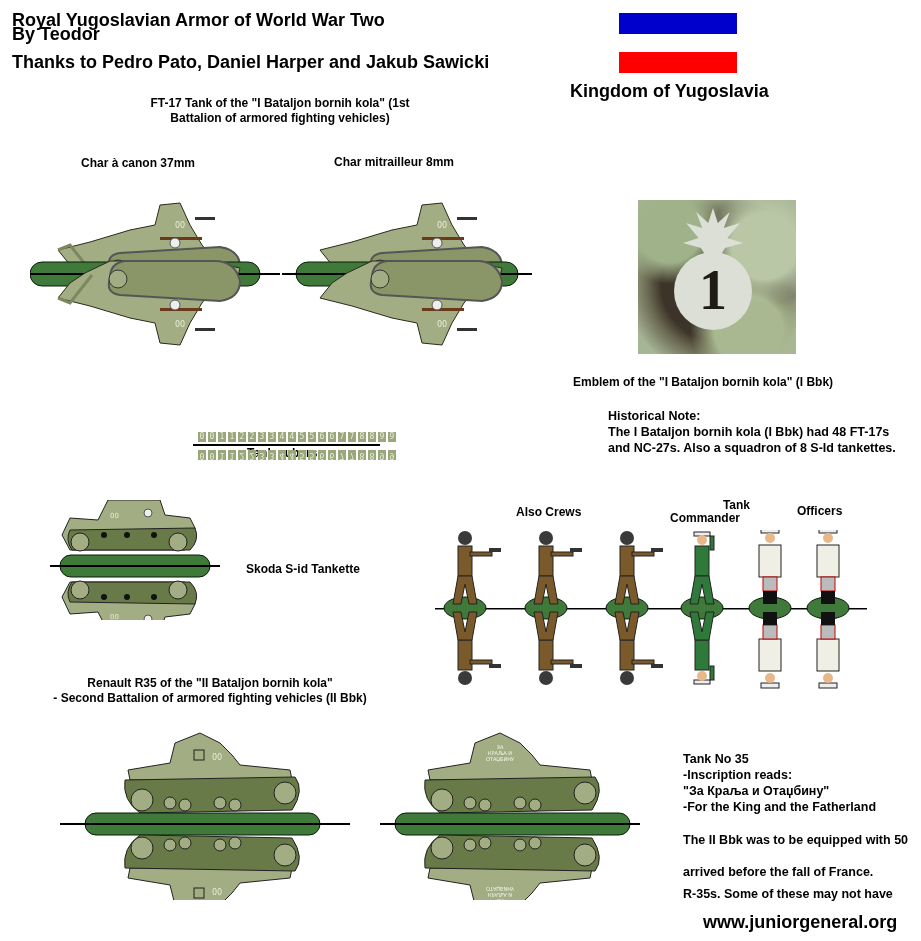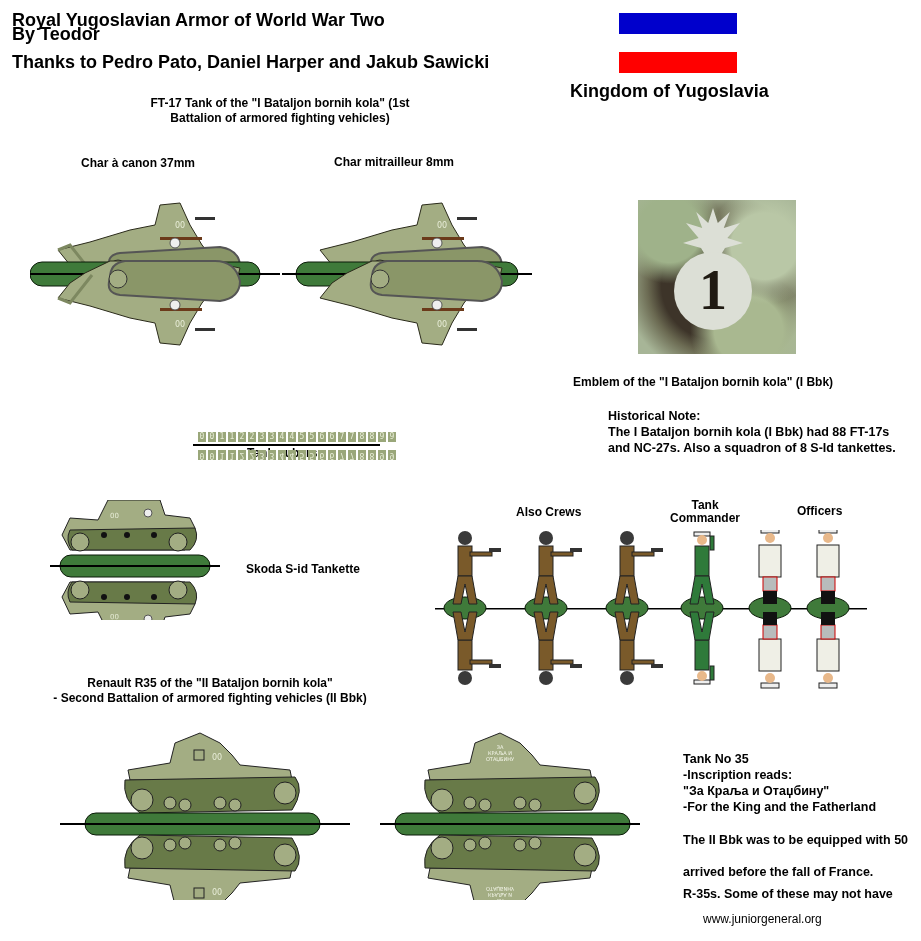--- a/index.html
+++ b/index.html
@@ -4,21 +4,21 @@
 <style>
   html, body { margin:0; padding:0; background:#ffffff; }
   body { width:921px; height:941px; position:relative; overflow:hidden;
          font-family:"Liberation Sans", sans-serif; color:#000; }
   .abs { position:absolute; }
   .title { font-weight:bold; font-size:18px; line-height:21px; white-space:nowrap; }
   .lbl { font-weight:bold; font-size:12px; line-height:15px; white-space:nowrap; }
   .lbl-c { text-align:center; }
   .note { font-weight:bold; font-size:12.5px; line-height:16px; white-space:nowrap;padding-left:39px; }
   .kingdom { font-weight:bold; font-size:18px; }
-  .url { font-weight:normal; font-size:12px; }
+  .url { font-weight:bold; font-size:18px; }
   .flag-stripe { position:absolute; }
   .hline { position:absolute; height:2px; background:#000; }
   .numstrip { display:flex; gap:2px; }
   .num { width:8px; height:10px; background:#9aa77a; color:#e8edd8; font-size:8px;
          line-height:10px; text-align:center; font-family:"DejaVu Sans Mono", monospace; }
   .emblem { position:absolute; background:
      radial-gradient(circle at 20% 20%, #9fb28a 0 18%, transparent 30%),
      radial-gradient(circle at 80% 30%, #b9c7a6 0 20%, transparent 35%),
      radial-gradient(circle at 70% 85%, #a9b890 0 20%, transparent 34%),
      radial-gradient(circle at 50% 55%, #3d3429 0 48%, #6b6a52 60%, #a7b597 80%);
@@ -128,21 +128,21 @@
   </div>
 
 <div class="emblem" style="left:638px;top:200px;width:158px;height:154px;">
   <div class="emblem-flame" style="left:45px;top:8px;width:60px;height:50px;"></div>
   <div class="emblem-circle" style="left:36px;top:52px;width:78px;height:78px;"></div>
   <div class="emblem-num" style="left:36px;top:60px;width:78px;font-size:56px;line-height:60px;">1</div>
 </div>
 <div class="abs lbl" style="left:573px;top:375px;">Emblem of the "I Bataljon bornih kola" (I Bbk)</div>
 
 <div class="abs note" style="left:569px;top:408px;">Historical Note:</div>
-<div class="abs note" style="left:569px;top:424px;">The I Bataljon bornih kola (I Bbk) had 88 FT-17s</div>
+<div class="abs note" style="left:569px;top:424px;">The I Bataljon bornih kola (I Bbk) had 48 FT-17s</div>
 <div class="abs note" style="left:569px;top:440px;">and NC-27s. Also a squadron of 8 S-Id tankettes.</div>
 
 <div class="abs" style="left:50px;top:500px;width:170px;height:120px;">
   <svg width="170" height="120" viewBox="0 0 170 120">
     <g id="tkt">
       <path d="M48 20 L58 0 L110 0 L115 15 L140 18 L145 28 L135 50 L20 50 L12 35 L20 18 Z" fill="#a3ad83" stroke="#222"></path>
       <path d="M20 30 L145 28 Q150 40 140 50 L22 50 Q15 40 20 30Z" fill="#687a48" stroke="#222"></path>
       <circle cx="30" cy="42" r="9" fill="#a3ad83" stroke="#222"></circle>
       <circle cx="128" cy="42" r="9" fill="#a3ad83" stroke="#222"></circle>
       <circle cx="54" cy="35" r="3" fill="#111"></circle>
@@ -152,21 +152,21 @@
       <circle cx="98" cy="13" r="4" fill="#eee" stroke="#555"></circle>
     </g>
     <rect x="10" y="55" width="150" height="22" rx="11" fill="#3f7a3a" stroke="#0a1a08"></rect>
     <rect x="0" y="65" width="170" height="2" fill="#000"></rect>
     <use href="#tkt" transform="translate(0,132) scale(1,-1)"></use>
   </svg>
 </div>
 <div class="abs lbl" style="left:246px;top:562px;">Skoda S-id Tankette</div>
 
 <div class="abs lbl" style="left:516px;top:505px;">Also Crews</div>
-<div class="abs lbl lbl-c" style="left:660px;top:498px;width:90px;">Tank</div>
+<div class="abs lbl lbl-c" style="left:660px;top:498px;width:90px;text-align:right;">Tank</div>
 <div class="abs lbl lbl-c" style="left:660px;top:511px;width:90px;">Commander</div>
 <div class="abs lbl" style="left:776px;top:504px;margin-left:21px;">Officers</div>
 
 <div class="abs" style="left:430px;top:530px;width:440px;height:160px;">
   <svg width="440" height="160" viewBox="0 0 440 160">
     <defs>
       <g id="crew">
         <ellipse cx="0" cy="-70" rx="7" ry="7" fill="#3a3a3a"></ellipse>
         <rect x="-7" y="-62" width="14" height="30" fill="#7a5a2a" stroke="#222"></rect>
         <rect x="5" y="-56" width="22" height="4" fill="#7a5a2a" stroke="#222"></rect>

